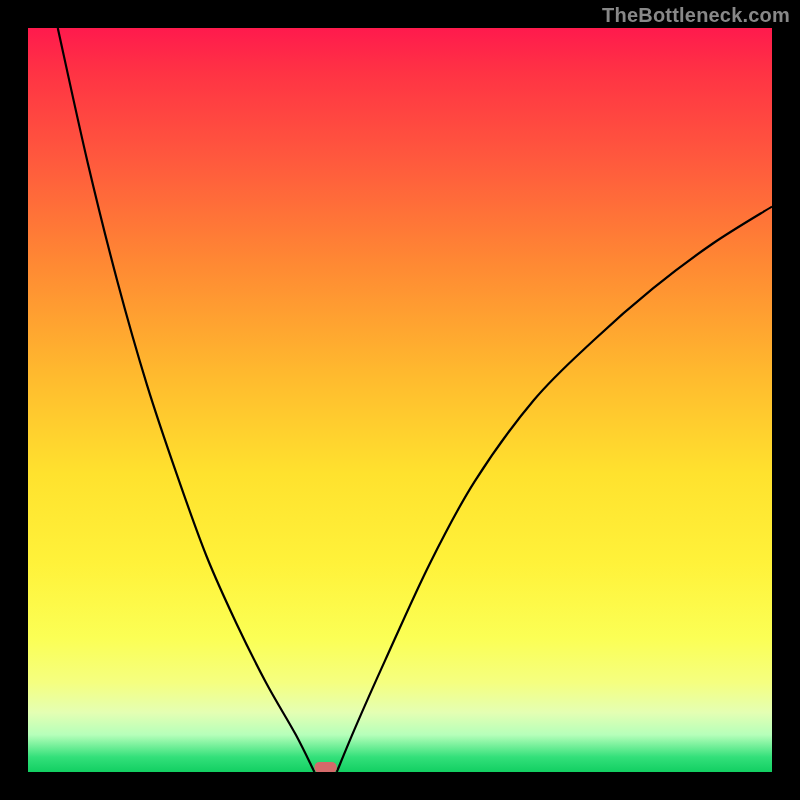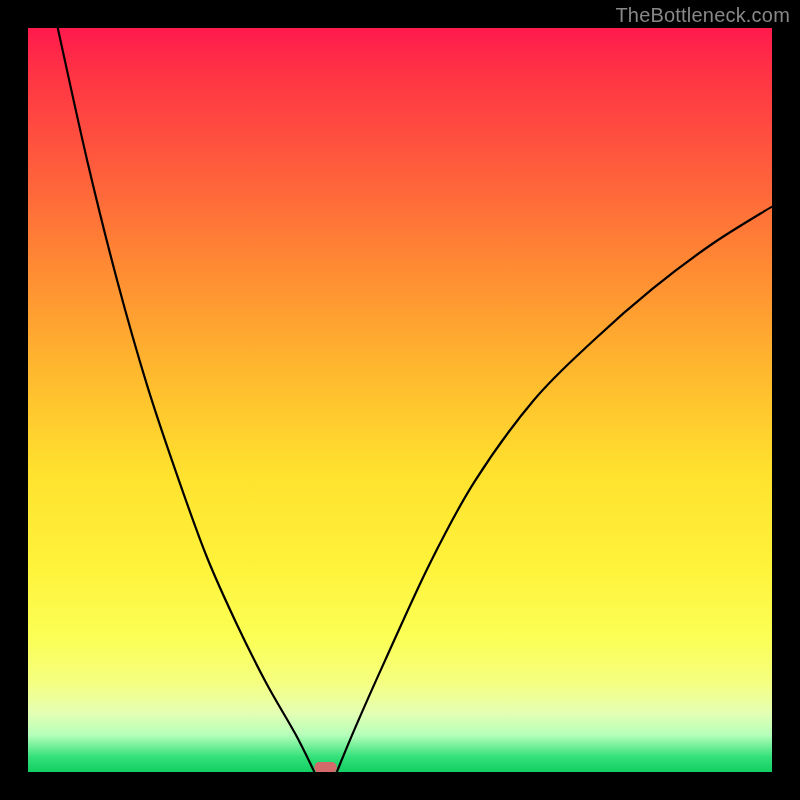--- a/index.html
+++ b/index.html
@@ -47,21 +47,21 @@
     width: 744px;
     height: 744px;
   }
   .watermark {
     position: absolute;
     top: 4px;
     right: 10px;
     color: #888;
     font-size: 20px;
     letter-spacing: 0.2px;
-    font-weight: 400;
+    font-weight: 700;
   }
   .marker {
     fill: #d46a6a;
   }
 </style>
 </head>
 <body>
 
 <div class="frame">
 

